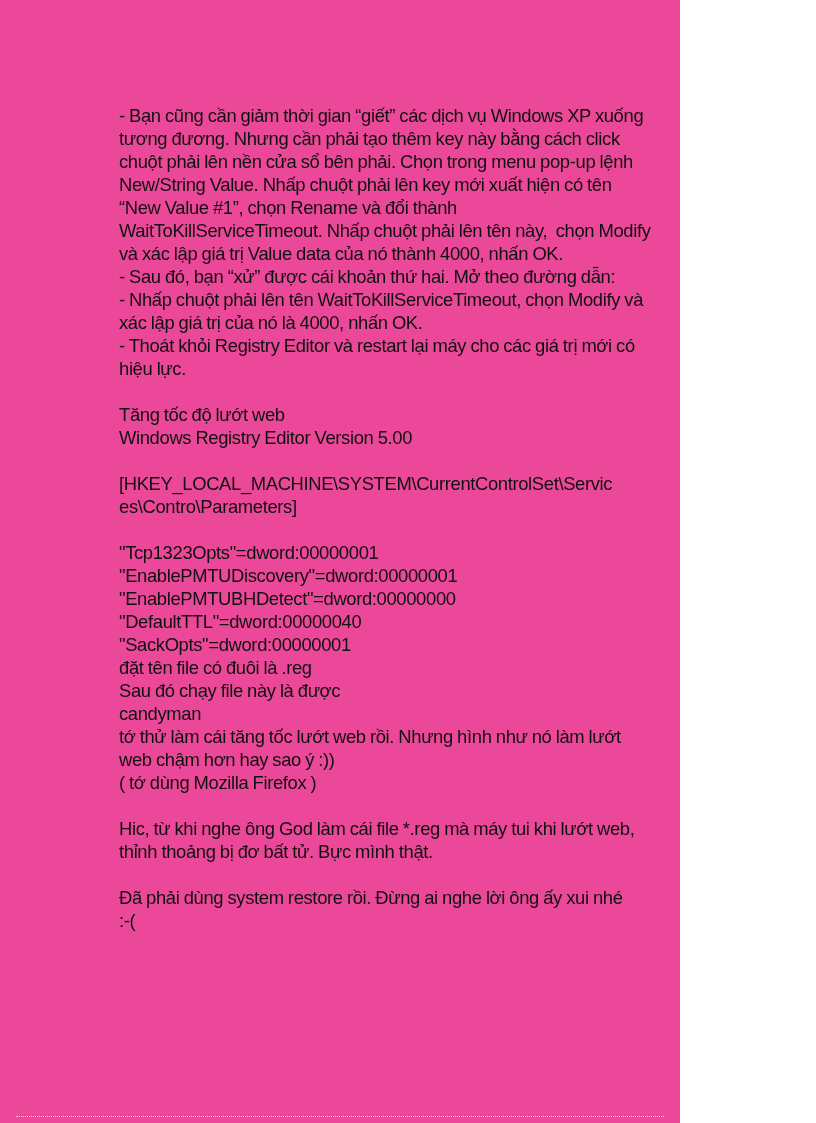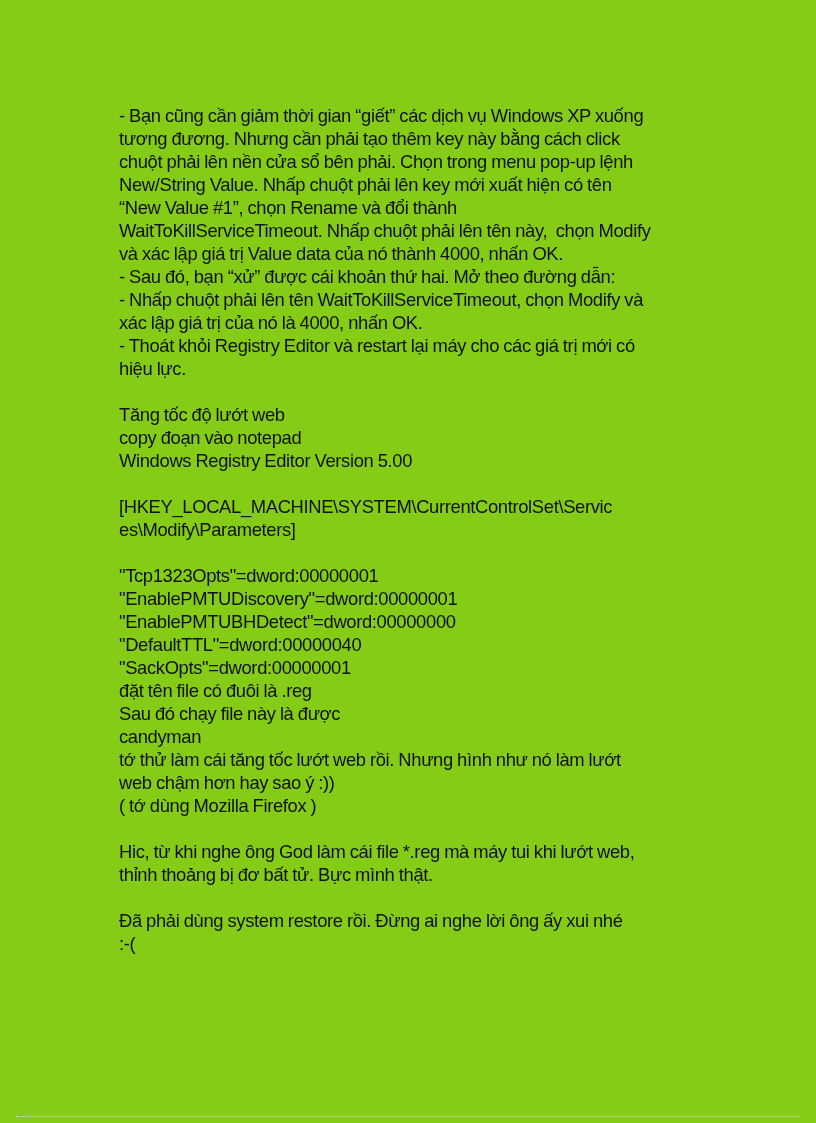--- a/index.html
+++ b/index.html
@@ -9,23 +9,23 @@
     }
     body {
       width: 816px;
       height: 1123px;
       position: relative;
       overflow: hidden;
     }
     .page {
       position: absolute;
       left: 0; top: 0;
-      width: 816px;
+      width: 680px;
       height: 1123px;
-      background: #84cc16;
+      background: #ec4899;
     }
     .content {
       position: absolute;
       left: 119px;
       top: 104px;
       width: 590px;
       font-family: "Liberation Sans", sans-serif;
       font-size: 18.4px;
       line-height: 23px;
       color: #111111;
@@ -68,29 +68,28 @@
       <span class="line">- Nhấp chuột phải lên tên WaitToKillServiceTimeout, chọn Modify và</span>
       <span class="line">xác lập giá trị của nó là 4000, nhấn OK.</span>
       <span class="line">- Thoát khỏi Registry Editor và restart lại máy cho các giá trị mới có</span>
       <span class="line">hiệu lực.</span>
     </div>
 
     <span class="blank"></span>
 
     <div>
       <span class="line">Tăng tốc độ lướt web</span>
-      <span class="line">copy đoạn vào notepad</span>
       <span class="line">Windows Registry Editor Version 5.00</span>
     </div>
 
     <span class="blank"></span>
 
     <div>
       <span class="line">[HKEY_LOCAL_MACHINE\SYSTEM\CurrentControlSet\Servic</span>
-      <span class="line">es\Modify\Parameters]</span>
+      <span class="line">es\Contro\Parameters]</span>
     </div>
 
     <span class="blank"></span>
 
     <div>
       <span class="line">"Tcp1323Opts"=dword:00000001</span>
       <span class="line">"EnablePMTUDiscovery"=dword:00000001</span>
       <span class="line">"EnablePMTUBHDetect"=dword:00000000</span>
       <span class="line">"DefaultTTL"=dword:00000040</span>
       <span class="line">"SackOpts"=dword:00000001</span>

